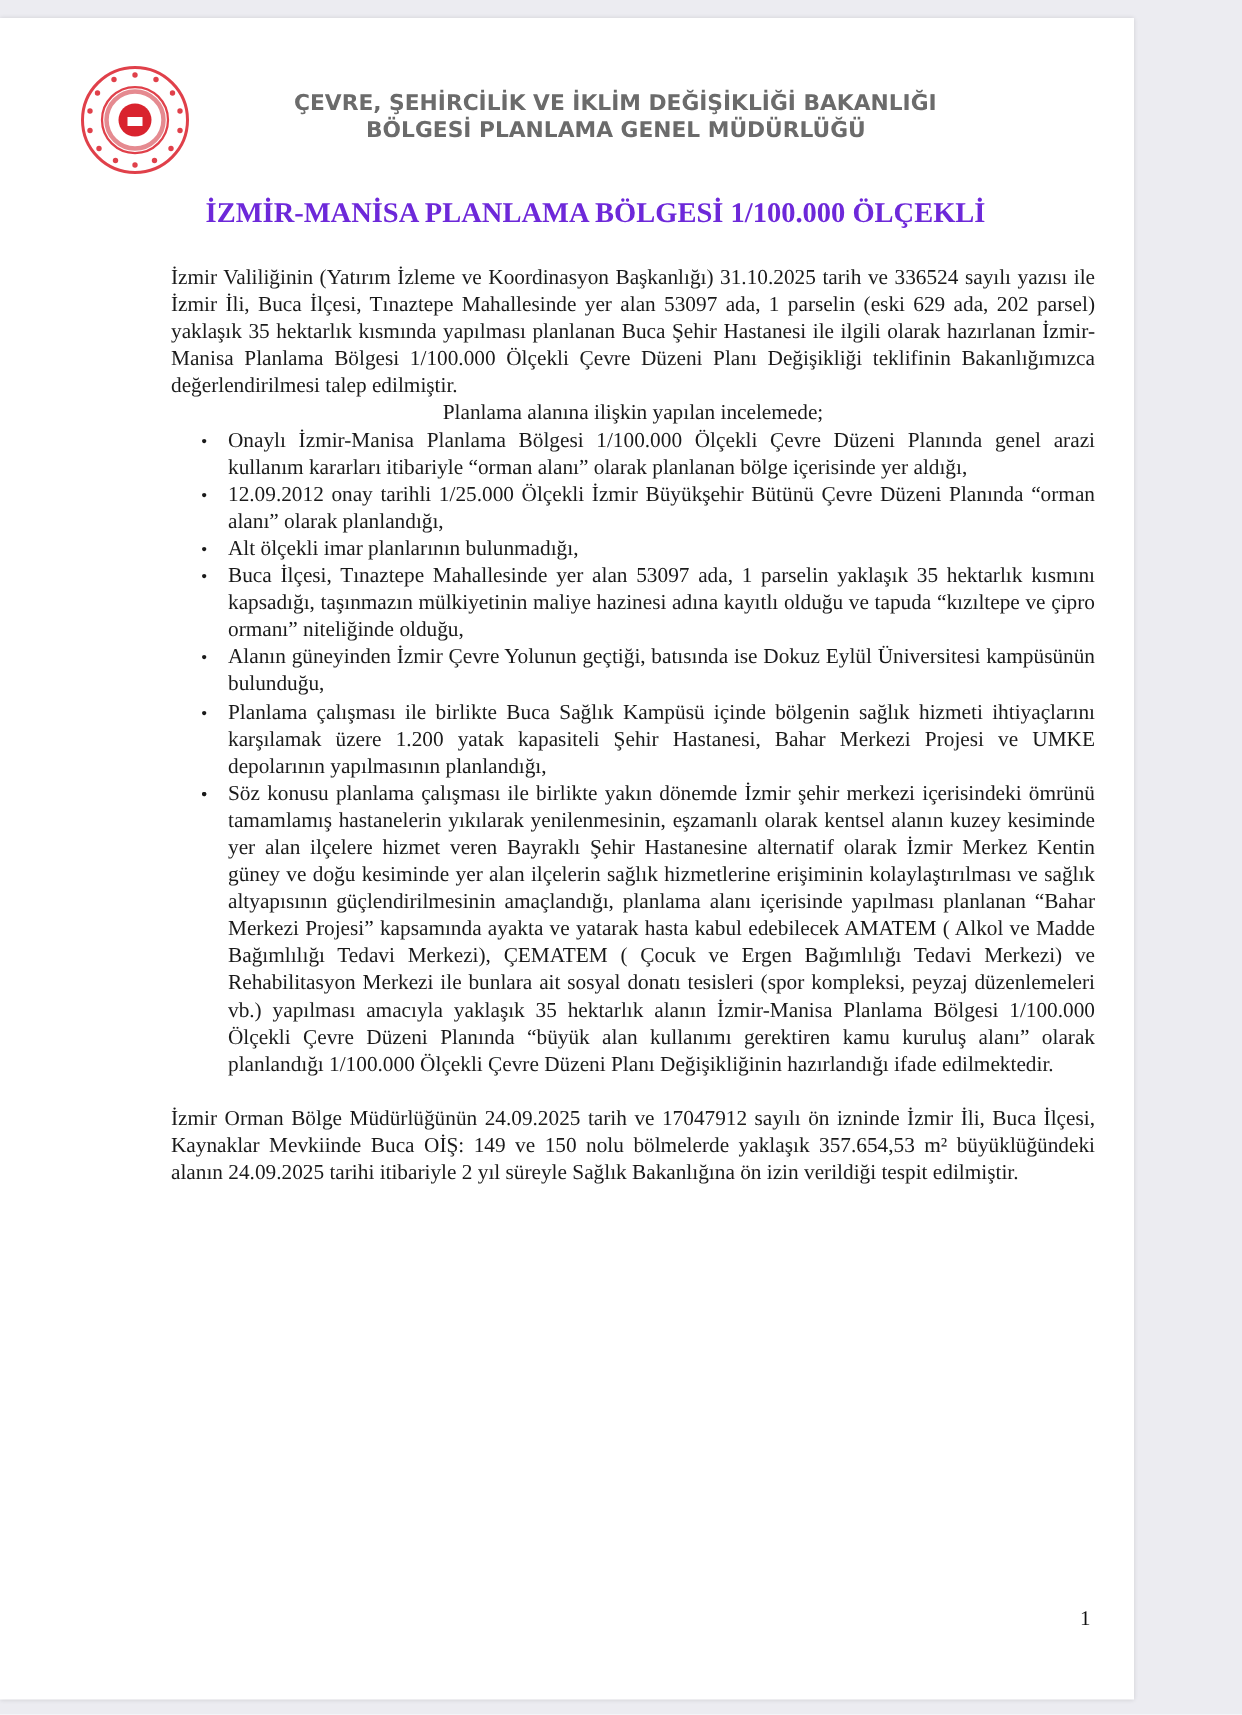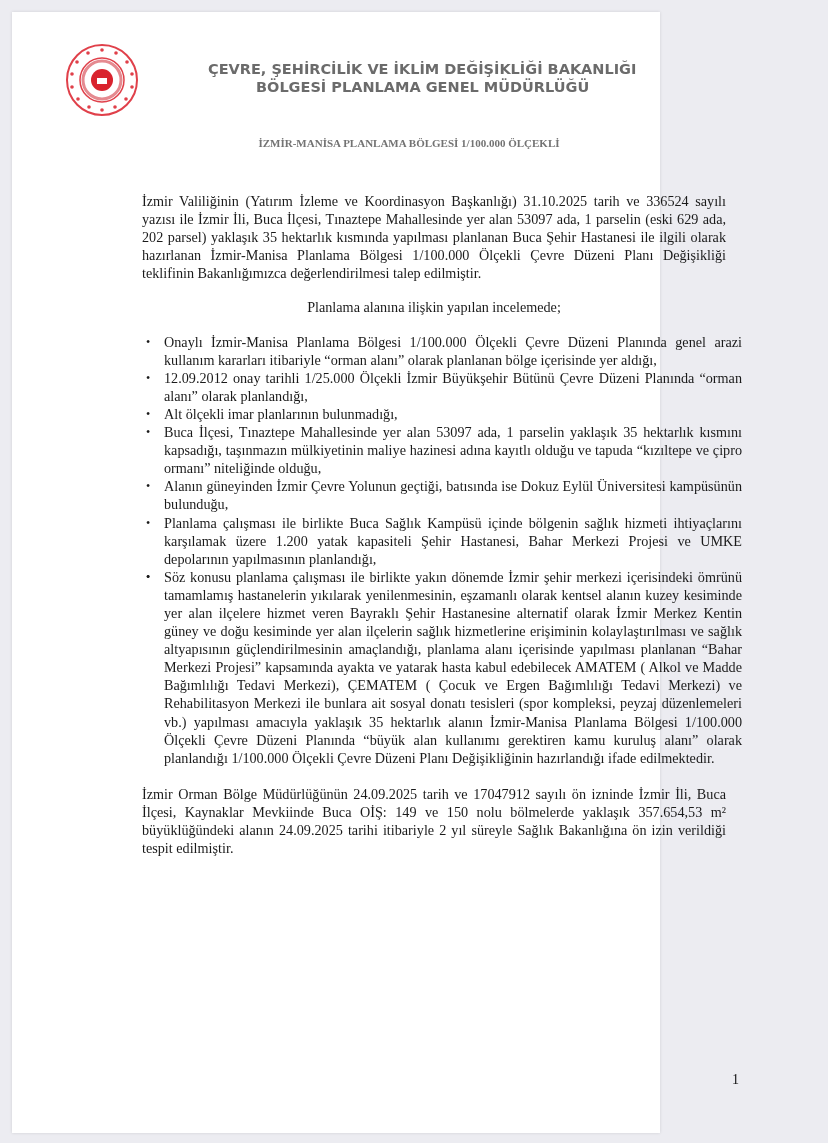--- a/index.html
+++ b/index.html
@@ -3,45 +3,45 @@
 <meta charset="utf-8">
 <style>
   html, body { margin: 0; padding: 0; }
   body {
     width: 828px; height: 1143px; overflow: hidden;
     background: #ececf1;
     font-family: "Liberation Serif", "DejaVu Serif", serif;
     position: relative;
   }
   .page {
-    position: absolute; left: 12px; top: 12px;
-    width: 648px; height: 1121px;
+    position: absolute; left: 0; top: 12px;
+    width: 756px; height: 1121px;
     background: #ffffff;
     box-shadow: 0 0 3px rgba(0,0,0,0.12);
   }
   .logo {
     position: absolute; left: 52px; top: 30px; width: 76px; height: 76px;
   }
   .org {
     position: absolute; left: 0; top: 48px; width: 794px;
     font-family: "DejaVu Sans", "Liberation Sans", sans-serif;
     font-weight: bold; color: #6b6b6b; font-size: 14.5px; line-height: 18px;
   }
   .org .l1 { position: absolute; left: 196px; top: 0; white-space: nowrap; }
   .org .l2 { position: absolute; left: 244px; top: 18px; white-space: nowrap; }
   .title {
     position: absolute; left: 0; top: 122px; width: 794px; text-align: center;
-    font-weight: bold; font-size: 11px; line-height: 18px; color: #737373;
+    font-weight: bold; font-size: 19px; line-height: 18px; color: #6d28d9;
   }
   .body {
     position: absolute; left: 114px; top: 164px; width: 616px;
     font-size: 14.2px; line-height: 18.1px; color: #1a1a1a;
     text-align: justify;
   }
-  .body p { margin: 16px; }
+  .body p { margin: 0; }
   ul.items { margin: 0; padding: 0; list-style: none; }
   ul.items li { position: relative; padding-left: 38px; }
   ul.items li .bullet {
     position: absolute; left: 20px; top: 0; font-size: 12px;
   }
   .para2 { margin-top: 18px !important; }
   .pagenum {
     position: absolute; left: 720px; top: 1060px; font-size: 14px; color: #111;
   }
 </style>

